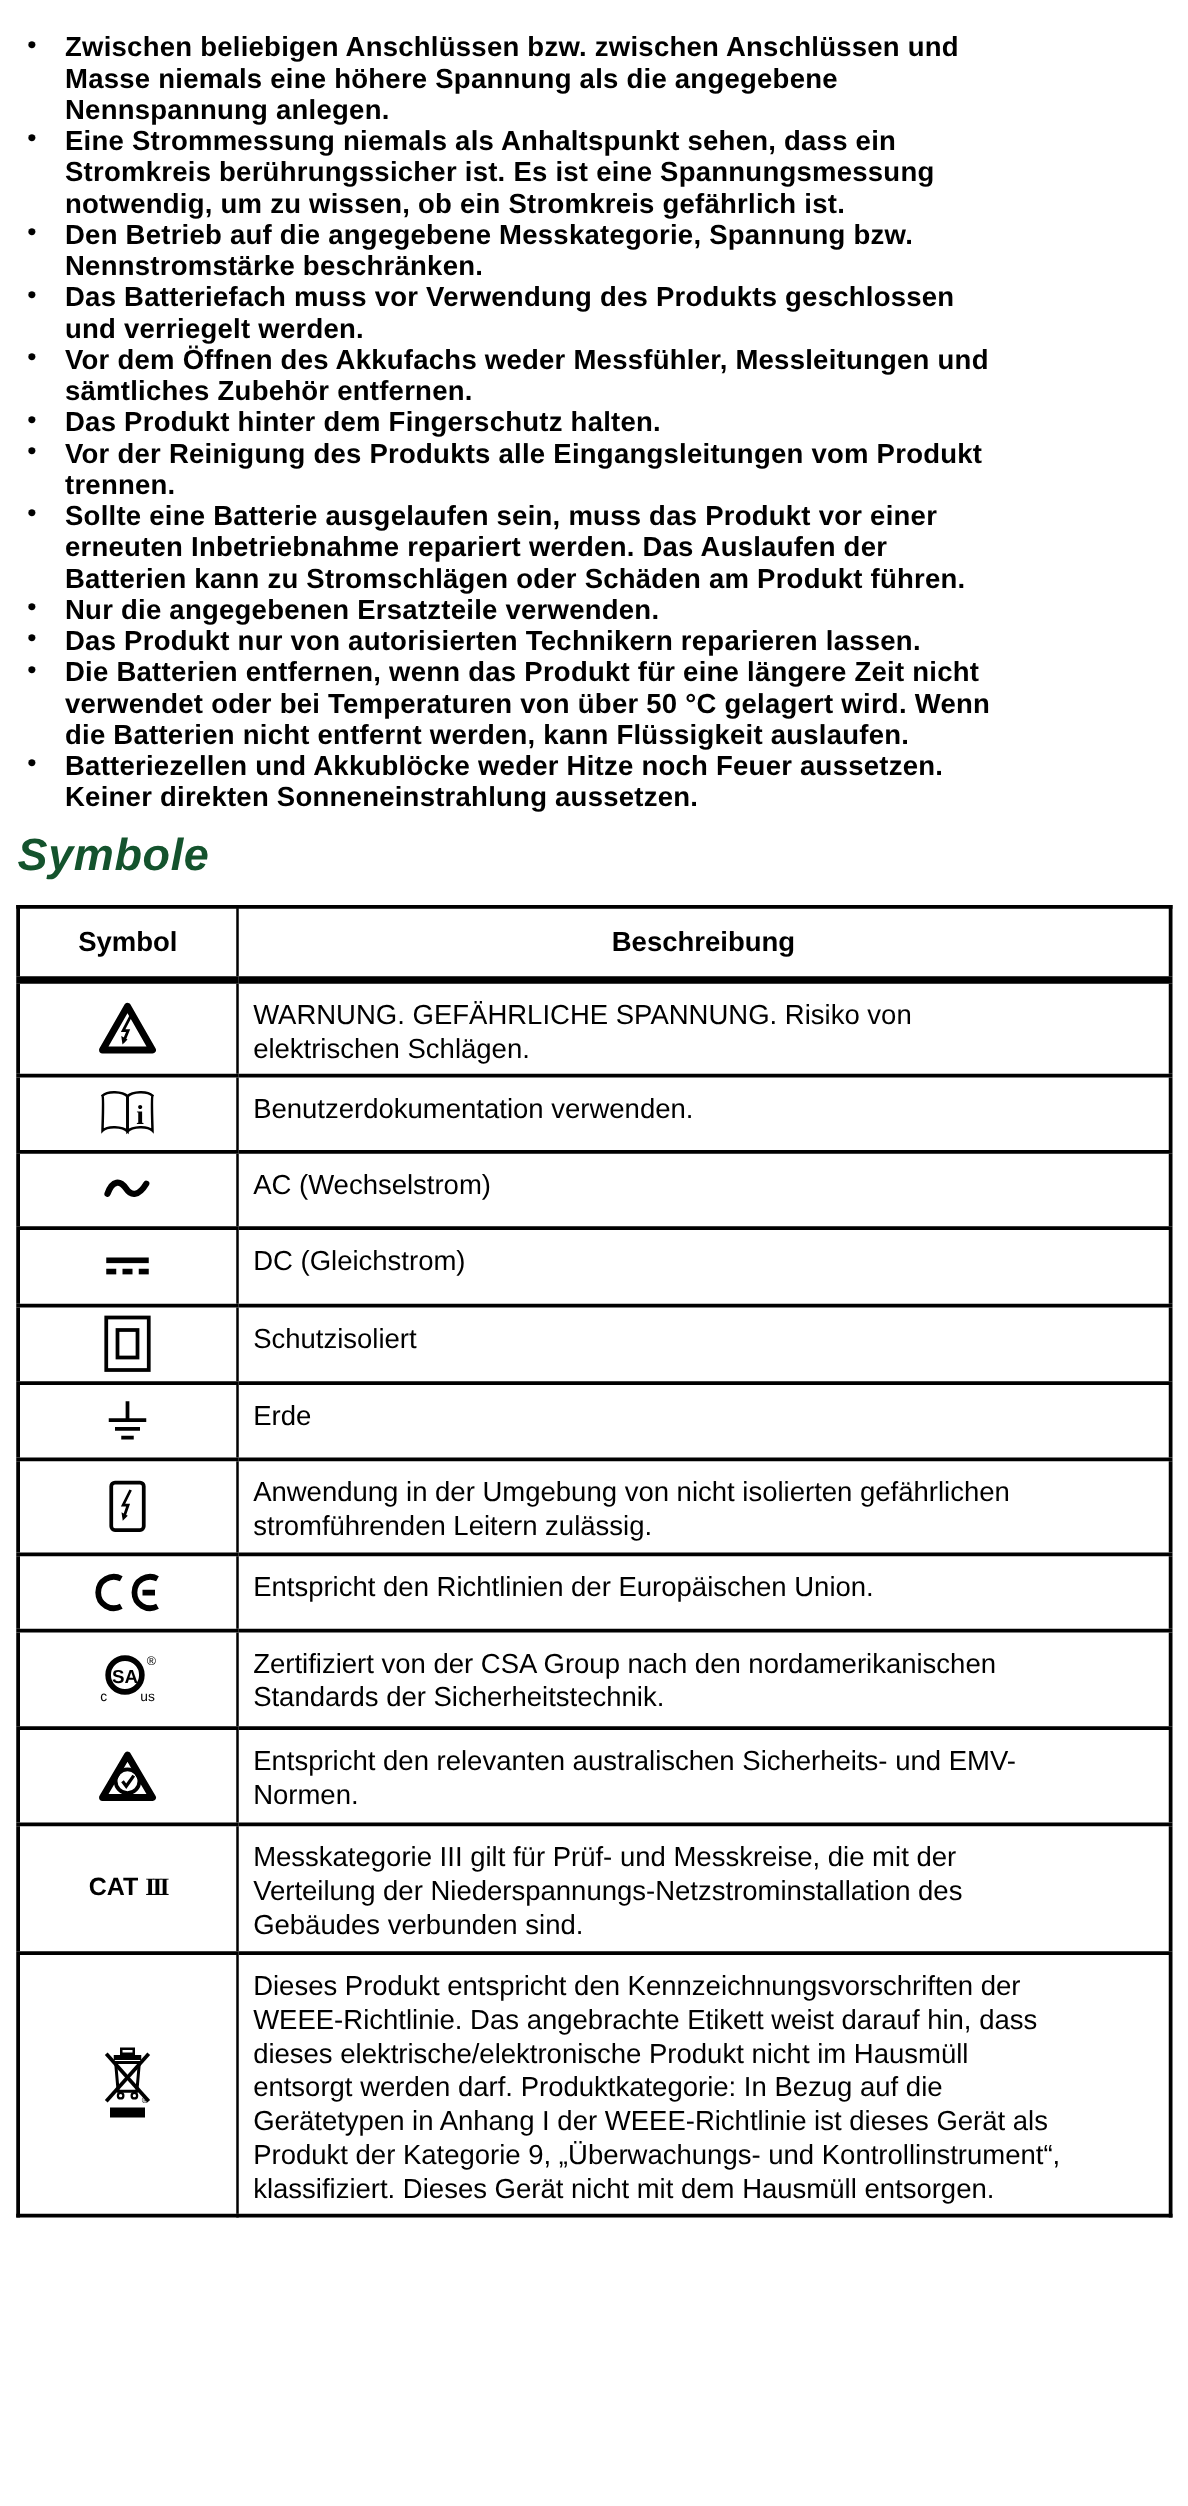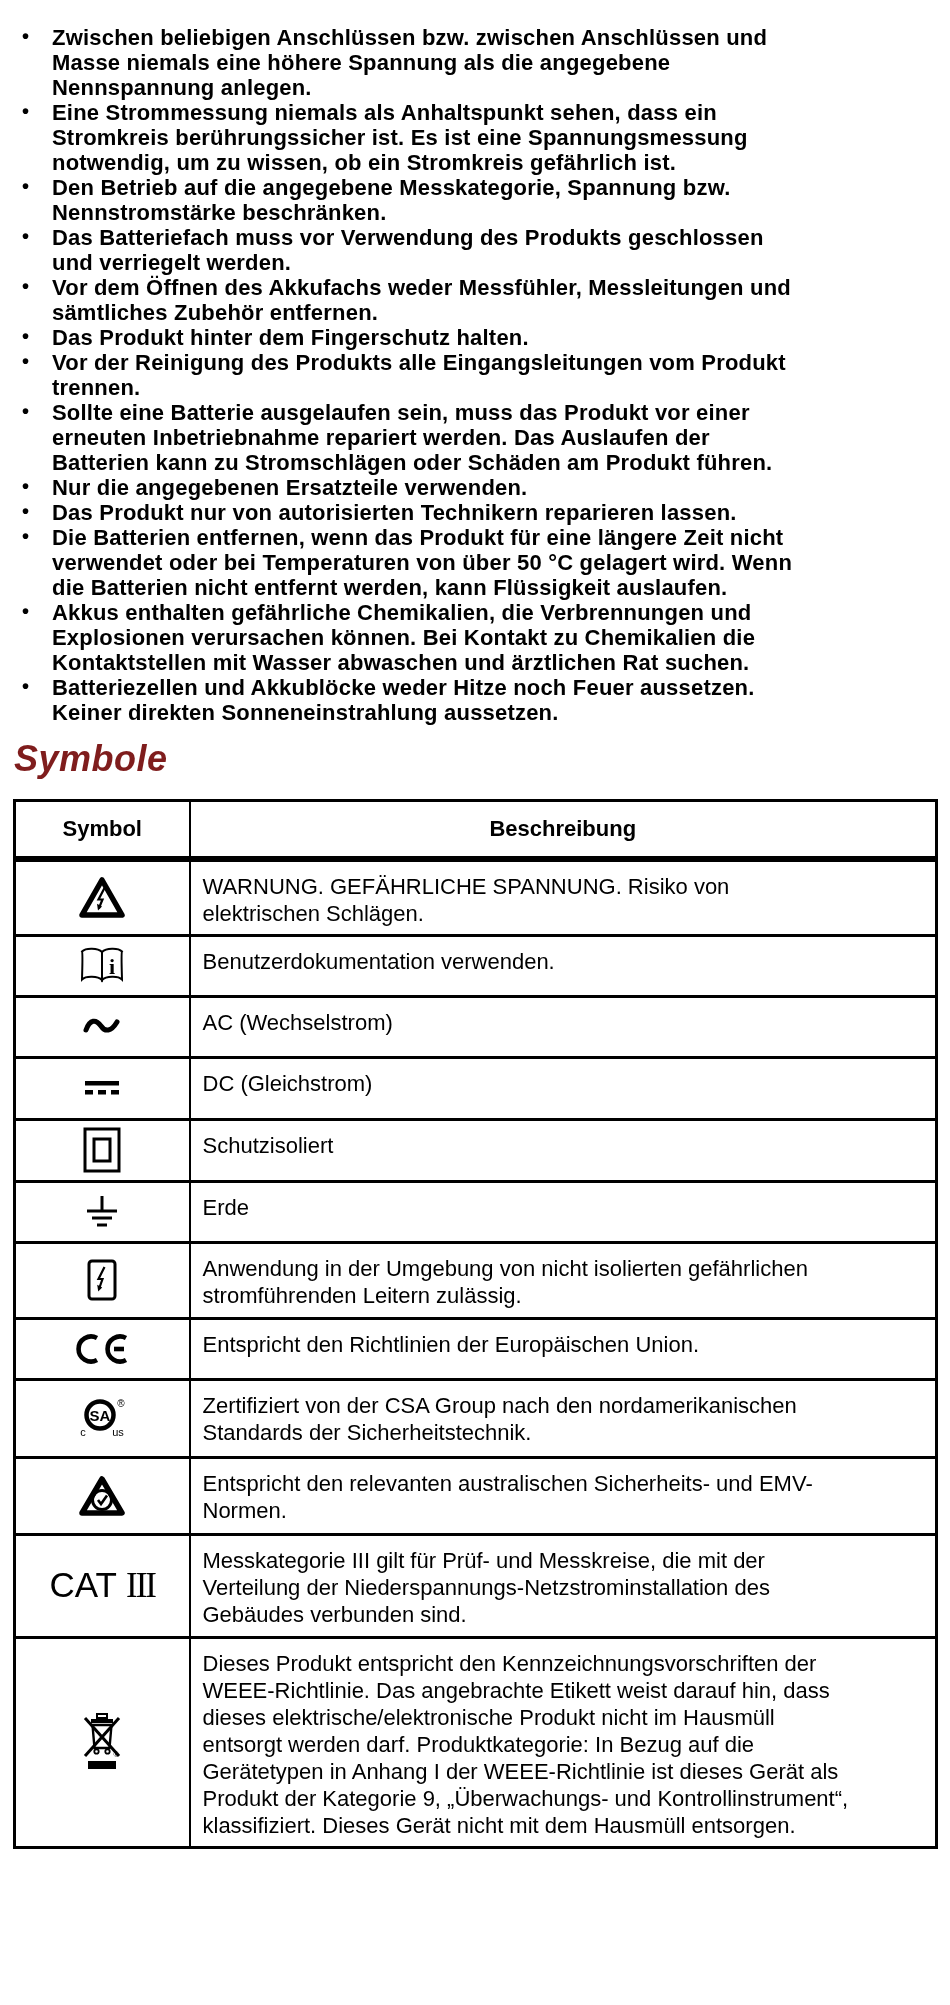--- a/index.html
+++ b/index.html
@@ -6,37 +6,37 @@
   body { width:950px; min-height:2005px; font-family:"Liberation Sans", sans-serif; color:#000; }
   .page { width:950px; }
 
   
   ul.bullets { list-style:none; margin:25px 0 0 0; padding:0 10px 0 20px; }
   ul.bullets li { position:relative; padding-left:32px; font-weight:bold; font-size:22px;
                   line-height:25px; white-space:pre-line; letter-spacing:0.2px; }
   ul.bullets li::before { content:"•"; position:absolute; left:2px; top:-1px; font-size:20px; }
 
   
-  h1.heading { color:#7f1d1d; font-style:italic; font-weight:bold; font-size:36px;
+  h1.heading { color:#14532d; font-style:italic; font-weight:bold; font-size:36px;
                margin:13px 0 19px 14px; letter-spacing:0.5px; }
 
   
   table.symbols { border-collapse:collapse; margin-left:13px; width:925px;
                   border:3px solid #000; table-layout:fixed; }
   col.c1 { width:175px; }
   table.symbols th { font-size:22px; font-weight:bold; border-bottom:6px solid #000;
                      height:52px; text-align:center; vertical-align:middle; }
   th.symcol, td.sym { border-right:2px solid #000; }
   tbody td { border-top:3px solid #000; }
   td.sym  { text-align:center; vertical-align:middle; }
   td.desc { font-size:22px; line-height:27px; vertical-align:top;
             padding:11px 12px 6px 12px; white-space:pre-line;margin-left:44px; } tr.rh61{height:61px} tr.rh62{height:62px} tr.rh76{height:76px}
   tr.rh78{height:78px} tr.rh77{height:77px} tr.rh103{height:103px} tr.rh210{height:210px}
 
-  .cat { font-weight:normal; font-size:35px; letter-spacing:0; white-space:nowrap; }
+  .cat { font-weight:bold; font-size:20px; letter-spacing:0; white-space:nowrap; }
   .cat .roman { font-family:"Liberation Serif", serif; letter-spacing:-2px; }
   svg { display:inline-block; vertical-align:middle; }
 </style>
 </head>
 <body>
 
 <div class="page">
 
   <ul class="bullets">
     <li>Zwischen beliebigen Anschlüssen bzw. zwischen Anschlüssen und
@@ -55,23 +55,20 @@
     <li>Vor der Reinigung des Produkts alle Eingangsleitungen vom Produkt
 trennen.</li>
     <li>Sollte eine Batterie ausgelaufen sein, muss das Produkt vor einer
 erneuten Inbetriebnahme repariert werden. Das Auslaufen der
 Batterien kann zu Stromschlägen oder Schäden am Produkt führen.</li>
     <li>Nur die angegebenen Ersatzteile verwenden.</li>
     <li>Das Produkt nur von autorisierten Technikern reparieren lassen.</li>
     <li>Die Batterien entfernen, wenn das Produkt für eine längere Zeit nicht
 verwendet oder bei Temperaturen von über 50 °C gelagert wird. Wenn
 die Batterien nicht entfernt werden, kann Flüssigkeit auslaufen.</li>
-    <li>Akkus enthalten gefährliche Chemikalien, die Verbrennungen und
-Explosionen verursachen können. Bei Kontakt zu Chemikalien die
-Kontaktstellen mit Wasser abwaschen und ärztlichen Rat suchen.</li>
     <li>Batteriezellen und Akkublöcke weder Hitze noch Feuer aussetzen.
 Keiner direkten Sonneneinstrahlung aussetzen.</li>
   </ul>
 
   <h1 class="heading">Symbole</h1>
 
   <table class="symbols">
     <colgroup>
         <col class="c1">
         <col>

